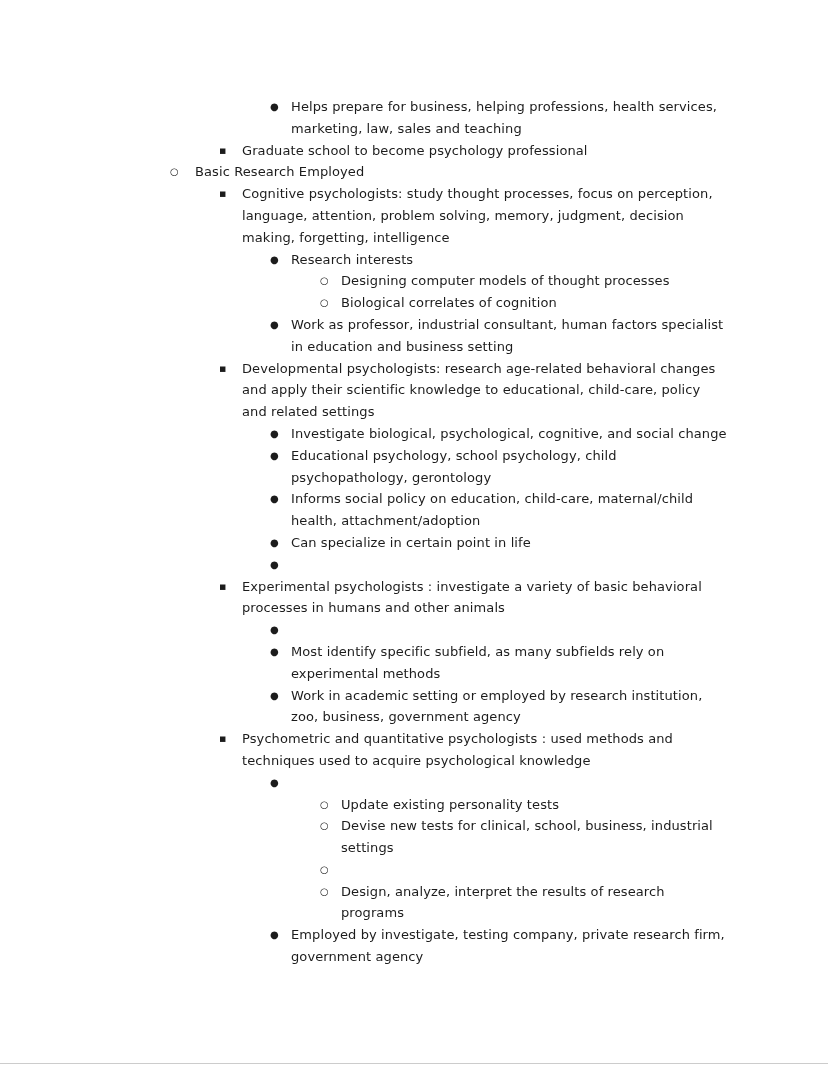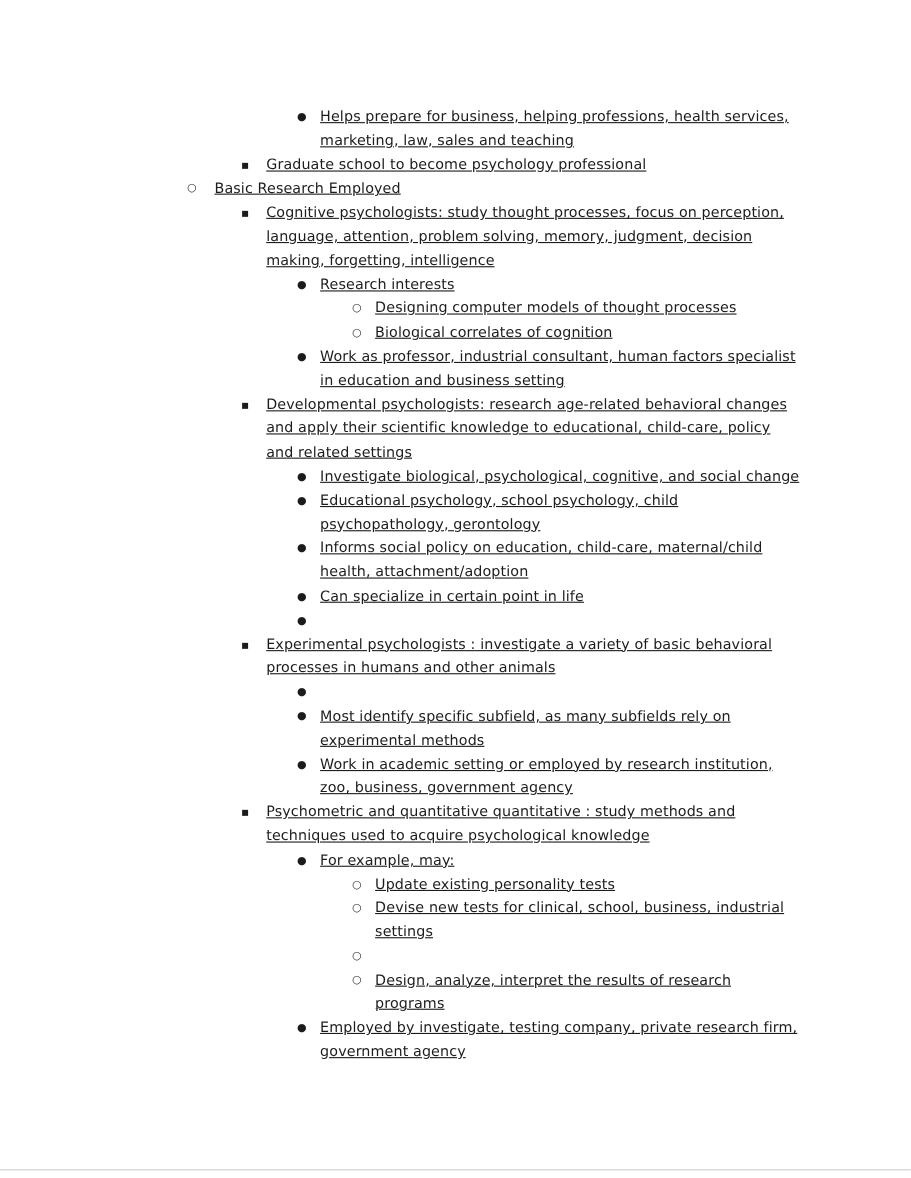--- a/index.html
+++ b/index.html
@@ -44,21 +44,20 @@
   .level-1 .bullet { width: 23px; }
   .level-2 { padding-left: 107px; }
   .level-2 .bullet { width: 21px; }
   .level-3 { padding-left: 157px; }
   .level-3 .bullet { width: 21px; }
   .bullet.disc   { font-size: 10px; }
   .bullet.square { font-size: 11px; }
   .bullet.circle { font-size: 10px; }
   .text {
     flex: 1 1 auto;
-    text-decoration: underline;
   }
   .page-edge {
     position: absolute;
     left: 0;
     right: 0;
     bottom: 7px;
     height: 1px;
     background: #cccccc;
   }
 </style>
@@ -132,25 +131,24 @@
       <div class="row level-2">
         <span class="bullet disc">●</span>
         <span class="text">Most identify specific subfield, as many subfields rely on experimental methods</span>
       </div>
       <div class="row level-2">
         <span class="bullet disc">●</span>
         <span class="text">Work in academic setting or employed by research institution, zoo, business, government agency</span>
       </div>
       <div class="row level-1">
         <span class="bullet square">▪</span>
-        <span class="text">Psychometric and quantitative quantitative : study methods and techniques used to acquire psychological knowledge</span>
+        <span class="text">Psychometric and quantitative psychologists : used methods and techniques used to acquire psychological knowledge</span>
       </div>
       <div class="row level-2">
         <span class="bullet disc">●</span>
-        <span class="text">For example, may:</span>
       </div>
       <div class="row level-3">
         <span class="bullet circle">○</span>
         <span class="text">Update existing personality tests</span>
       </div>
       <div class="row level-3">
         <span class="bullet circle">○</span>
         <span class="text">Devise new tests for clinical, school, business, industrial settings</span>
       </div>
       <div class="row level-3">

